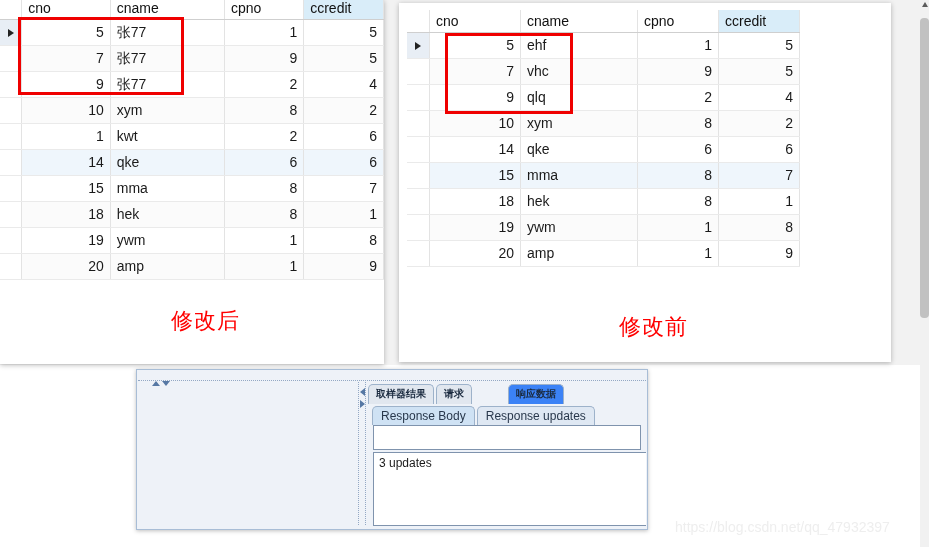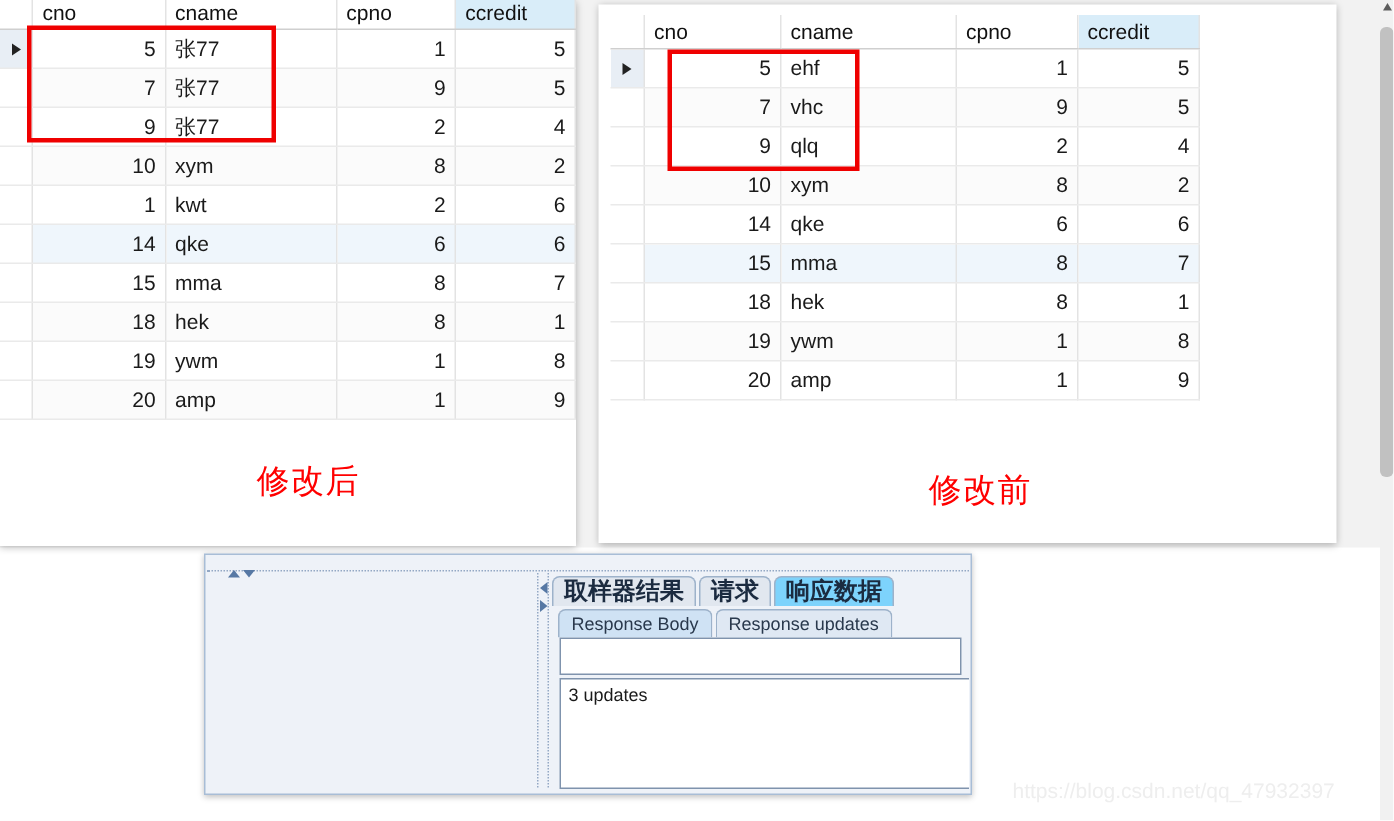--- a/index.html
+++ b/index.html
@@ -200,31 +200,31 @@
   .jm-right {
     position: absolute; left: 231px; top: 12px; width: 278px; height: 145px;
     background: #eef2f8;
     overflow: hidden;
   }
   .tabstrip {
     position: absolute; left: 0; top: 0; height: 22px;
     display: flex; align-items: flex-end;
   }
   .tab {
-    font-family: Liberation Sans, sans-serif;
-    font-size: 16px; font-weight: bold; color: #1b2b40;
+    font-family: Liberation Mono, monospace;
+    font-size: 10px; font-weight: bold; color: #1b2b40;
     background: #e1e7ef;
     border: 1px solid #9db2ca;
     border-bottom: none;
     border-radius: 5px 5px 0 0;
     padding: 2px 7px 2px 7px;
     margin-right: 2px;
     line-height: 15px;
   }
-  .tab.active { background: #7dd3fc; }
+  .tab.active { background: #3b82f6; margin-left: 34px; }
   .subtabstrip {
     position: absolute; left: 4px; top: 22px; height: 21px;
     display: flex; align-items: flex-end;
   }
   .subtab {
     font-size: 12px; font-weight: normal; color: #29384c;
     background: #dfe8f3;
     border: 1px solid #9db2ca;
     border-bottom: none;
     border-radius: 5px 5px 0 0;

